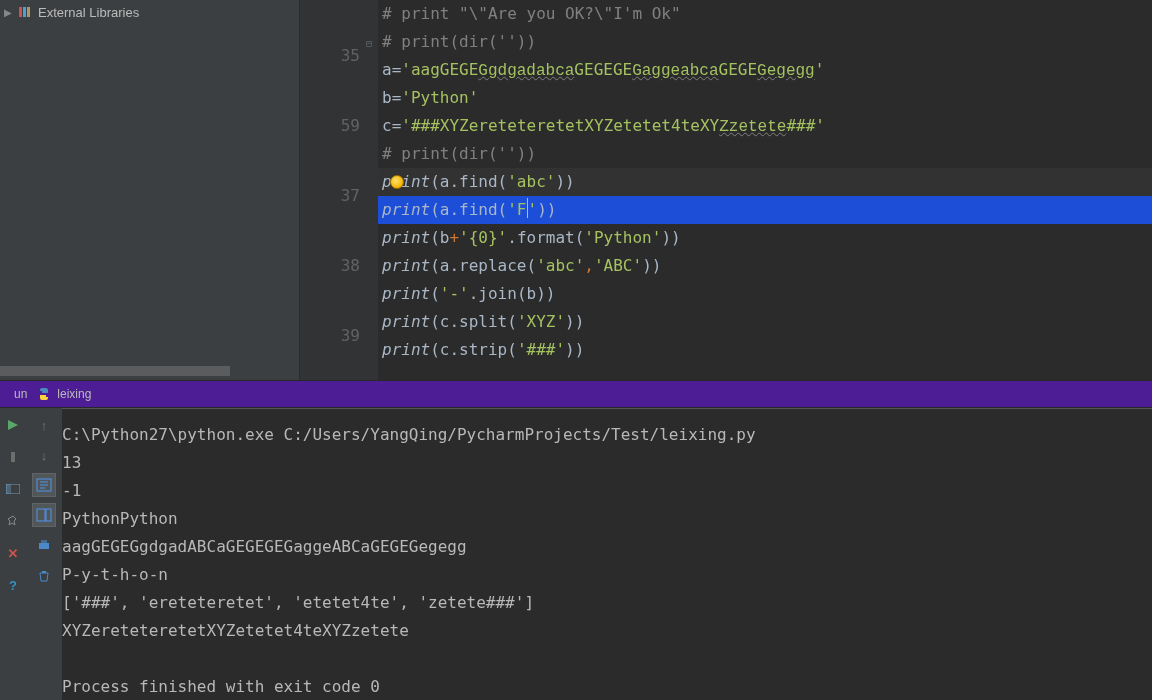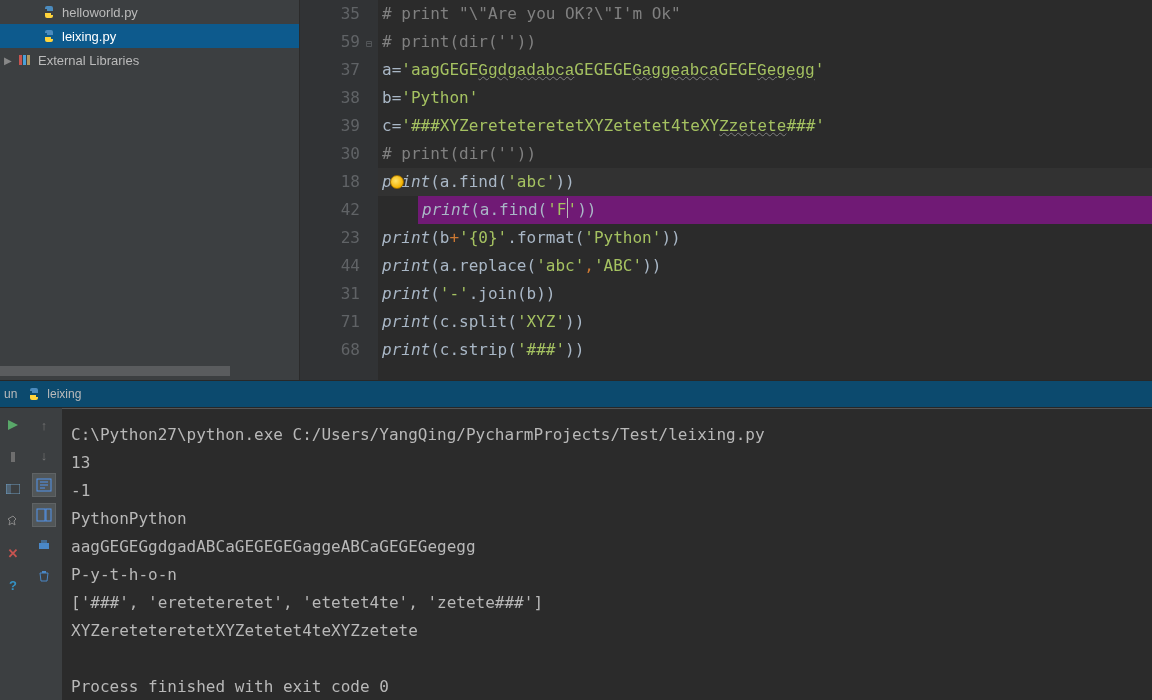--- a/index.html
+++ b/index.html
@@ -54,32 +54,32 @@
     width: 78px; flex: 0 0 78px;
     background: #313335;
     text-align: right;
     padding-right: 18px;
     color: #606366;
     font-family: "Consolas","DejaVu Sans Mono",monospace;
     font-size: 16px;
     line-height: 28px;
     position: relative;
   }
-  .gutter .ln { height: 28px; }
+  .gutter .ln { height: 28px; margin-top: 42px; }
   .code {
     flex: 1;
     font-family: "Consolas","DejaVu Sans Mono",monospace;
     font-size: 16px;
     line-height: 28px;
     white-space: pre;
     position: relative;
   }
   .code .row { height: 28px; padding-left: 4px; }
   .code .row.hl { background: #323232; }
-  .code .row.hl2 { background: #701a75; margin-left: 40px; }
+  .code .row.hl2 { background: #1d4ed8; }
 
   .c-comment { color: #808080; }
   .c-def { color: #a9b7c6; }
   .c-op { color: #a9b7c6; }
   .c-str { color: #a5c261; }
   .c-kw { font-style: italic; color: #a9b7c6; }
   .c-fn { color: #a9b7c6; }
   .c-plus { color: #cc7832; }
   .c-comma { color: #cc7832; }
   .c-underline { text-decoration: underline wavy #808080; text-decoration-thickness: 1px; font-family: Liberation Mono, monospace; }
@@ -94,25 +94,25 @@
   .bulb {
     position:absolute; width:14px; height:14px;
     background: radial-gradient(circle at 40% 40%, #ffe36b 0%, #f5b300 70%);
     border-radius: 50%;
     border:1px solid #a07000;
   }
 
   
   .runbar {
     height: 28px; flex: 0 0 28px;
-    background: #0c4a6e;
+    background: #4c1d95;
     border-top: 1px solid #282828;
     border-bottom: 1px solid #282828;
     display: flex; align-items: center;
-    padding-left: 4px;
+    padding-left: 14px;
     color: #bbbbbb;
     font-size: 12px;
   }
   .runbar .py-small { width:14px; height:14px; margin: 0 6px 0 10px; }
 
   
   .bottom { flex: 1; display: flex; }
   .tool-col {
     width: 26px; flex: 0 0 26px;
     background: #3c3f41;
@@ -128,55 +128,35 @@
   .tbtn {
     width: 22px; height: 22px;
     display:flex; align-items:center; justify-content:center;
     color:#9aa0a6; cursor:pointer;
   }
   .tbtn.sel { background:#515658; outline:1px solid #5f6365; }
   .tbtn svg { display:block }
   .console {
     flex: 1;
     background: #2b2b2b;
-    padding: 12px 0 0 9px;
+    padding: 12px 0 0 0;
     font-family: "Consolas","DejaVu Sans Mono",monospace;
     font-size: 16px; line-height: 28px;
     color: #b8b8b8;
     white-space: pre;
     border-top: 1px solid #555555;
   }
 </style>
 </head>
 <body>
 
 <div class="root">
   <div class="top">
 
     <div class="tree">
-      <div id="tree-items">
-          <div class="tree-row">
-            <span class="py-icon">
-              <svg width="14" height="14" viewBox="0 0 14 14">
-                <path d="M6 1h3a2 2 0 0 1 2 2v3H5V4H3V3a2 2 0 0 1 2-2z" fill="#4b8bbe"></path>
-                <path d="M8 13H5a2 2 0 0 1-2-2V8h6v2h2v1a2 2 0 0 1-2 2z" fill="#ffd43b"></path>
-              </svg>
-            </span>
-            <span>helloworld.py</span>
-          </div>
-          <div class="tree-row selected">
-            <span class="py-icon">
-              <svg width="14" height="14" viewBox="0 0 14 14">
-                <path d="M6 1h3a2 2 0 0 1 2 2v3H5V4H3V3a2 2 0 0 1 2-2z" fill="#4b8bbe"></path>
-                <path d="M8 13H5a2 2 0 0 1-2-2V8h6v2h2v1a2 2 0 0 1-2 2z" fill="#ffd43b"></path>
-              </svg>
-            </span>
-            <span>leixing.py</span>
-          </div>
-        </div>
       <div class="tree-row lib" style="position:relative">
         <span class="tree-arrow">▶</span>
         <span class="lib-icon">
           <svg width="14" height="14">
               <rect x="1" y="2" width="3" height="10" fill="#c75450"></rect>
               <rect x="5" y="2" width="3" height="10" fill="#4aa0d8"></rect>
               <rect x="9" y="2" width="3" height="10" fill="#b09762"></rect>
             </svg>
         </span>
         <span>External Libraries</span>

